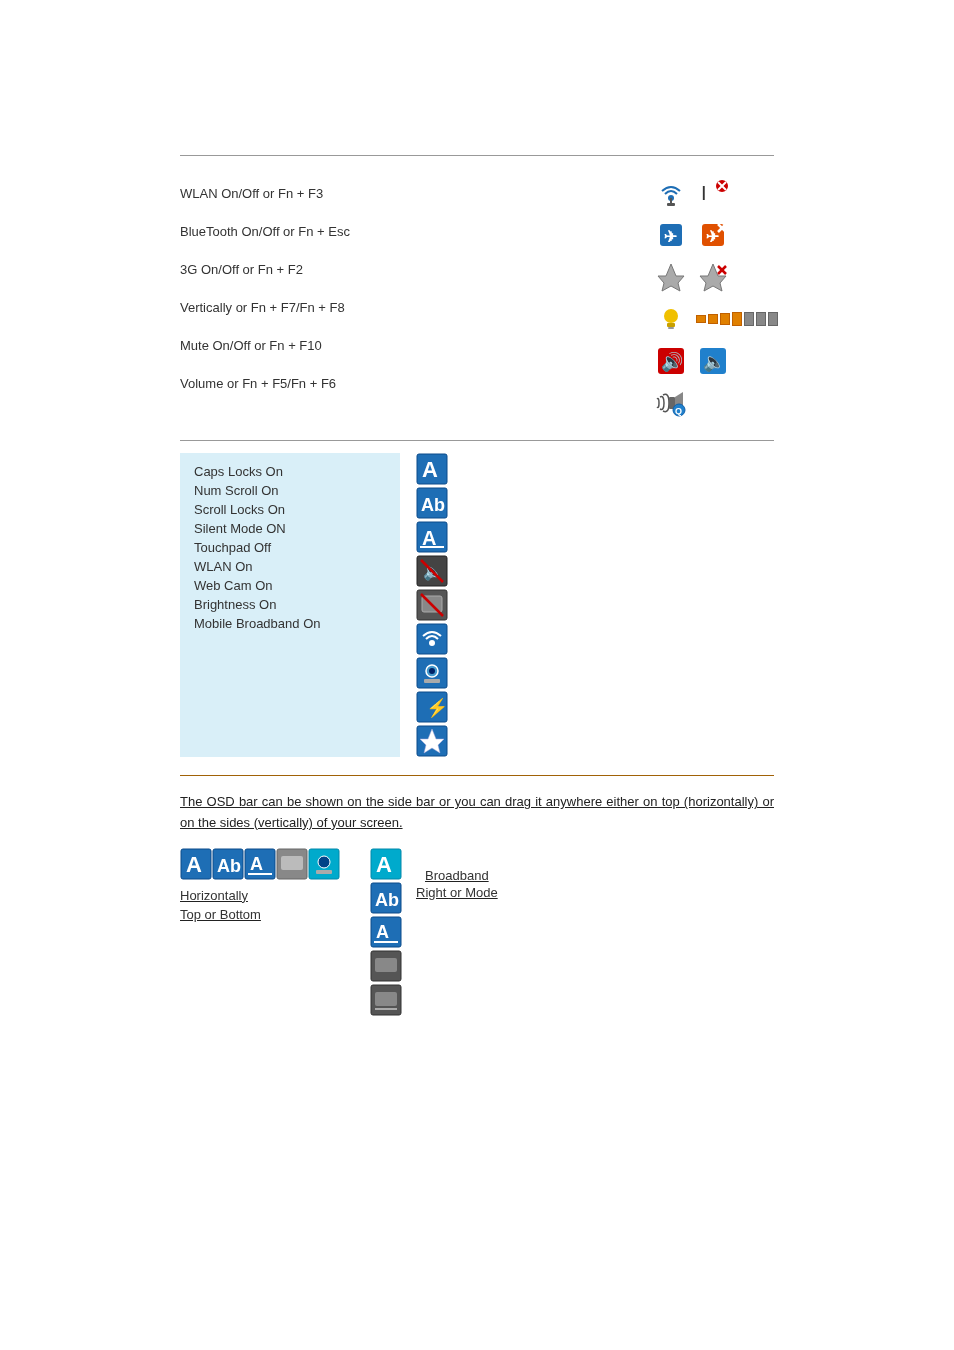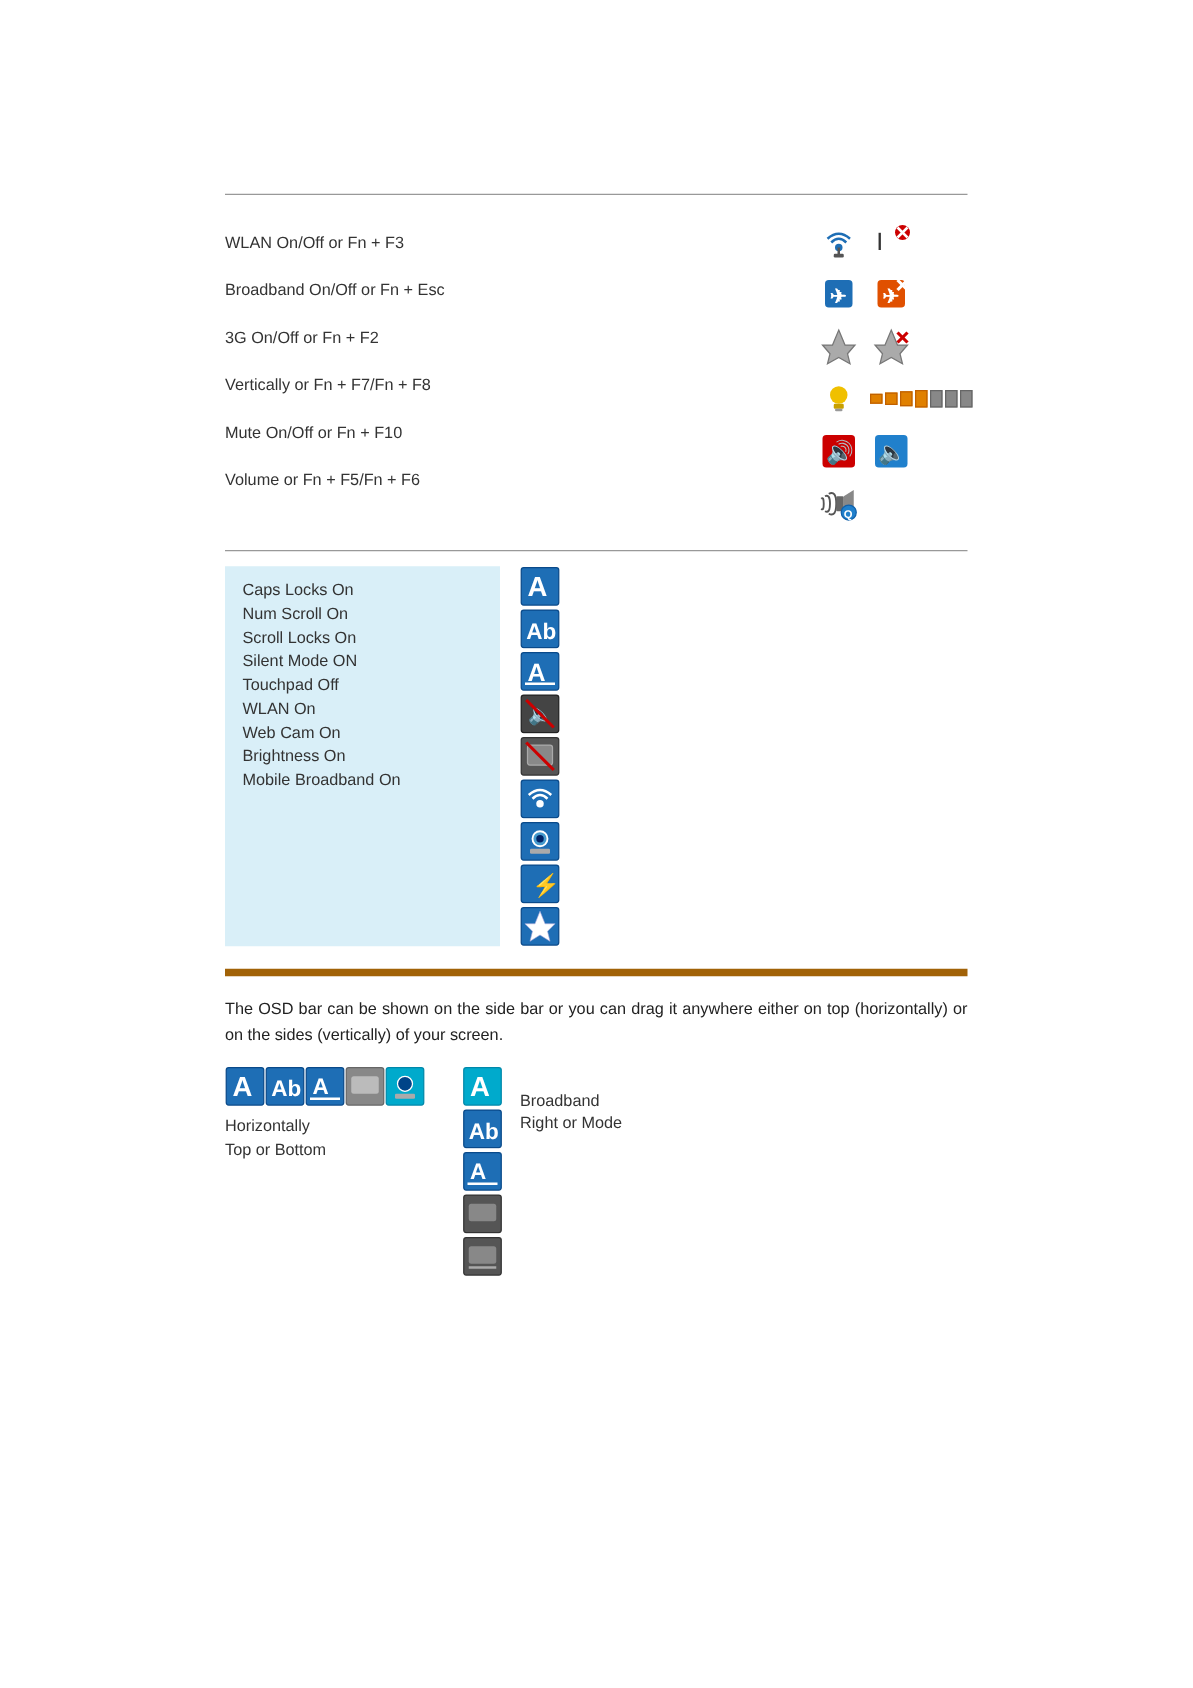--- a/index.html
+++ b/index.html
@@ -49,20 +49,21 @@
       display: flex;
       flex-direction: row;
       align-items: center;
       min-height: 38px;
       padding: 4px 0;
     }
 
     .feature-label {
       font-size: 13px;
       color: #333;
+      text-align: center;
     }
 
     
     .icon-row {
       display: flex;
       flex-direction: row;
       align-items: center;
       gap: 8px;
       min-height: 38px;
     }
@@ -82,21 +83,21 @@
       border: 1px solid #c06000;
     }
     .brightness-seg.off {
       background: #888;
       border-color: #666;
     }
 
     
     .section-middle {
       margin-top: 0;
-      border-bottom: 6px solid #a16207;
+      border-bottom: 1px solid #a16207;
       padding: 12px 0 18px 0;
       display: flex;
       flex-direction: row;
       gap: 0;
     }
 
     .section-middle-left {
       flex: 1;
       background: #d9eff8;
       padding: 10px 14px;
@@ -125,20 +126,21 @@
       flex-direction: column;
       align-items: center;
       gap: 0;
       width: 32px;
     }
 
     
     .section-bottom {
       margin-top: 16px;
       padding: 0 0 20px 0;
+      text-decoration: underline;
     }
 
     .description-text {
       font-size: 13px;
       color: #222;
       line-height: 1.6;
       text-align: justify;
       margin-bottom: 14px;
     }
 
@@ -195,21 +197,21 @@
   <div class="top-spacer"></div>
 
   <div class="section-top">
     <div class="section-top-left">
 
       <div class="feature-row">
         <span class="feature-label">WLAN On/Off or Fn + F3</span>
       </div>
 
       <div class="feature-row">
-        <span class="feature-label">Broadband On/Off or Fn + Esc</span>
+        <span class="feature-label">BlueTooth On/Off or Fn + Esc</span>
       </div>
 
       <div class="feature-row">
         <span class="feature-label">3G On/Off or Fn + F2</span>
       </div>
 
       <div class="feature-row">
         <span class="feature-label">Vertically or Fn + F7/Fn + F8</span>
       </div>
 

